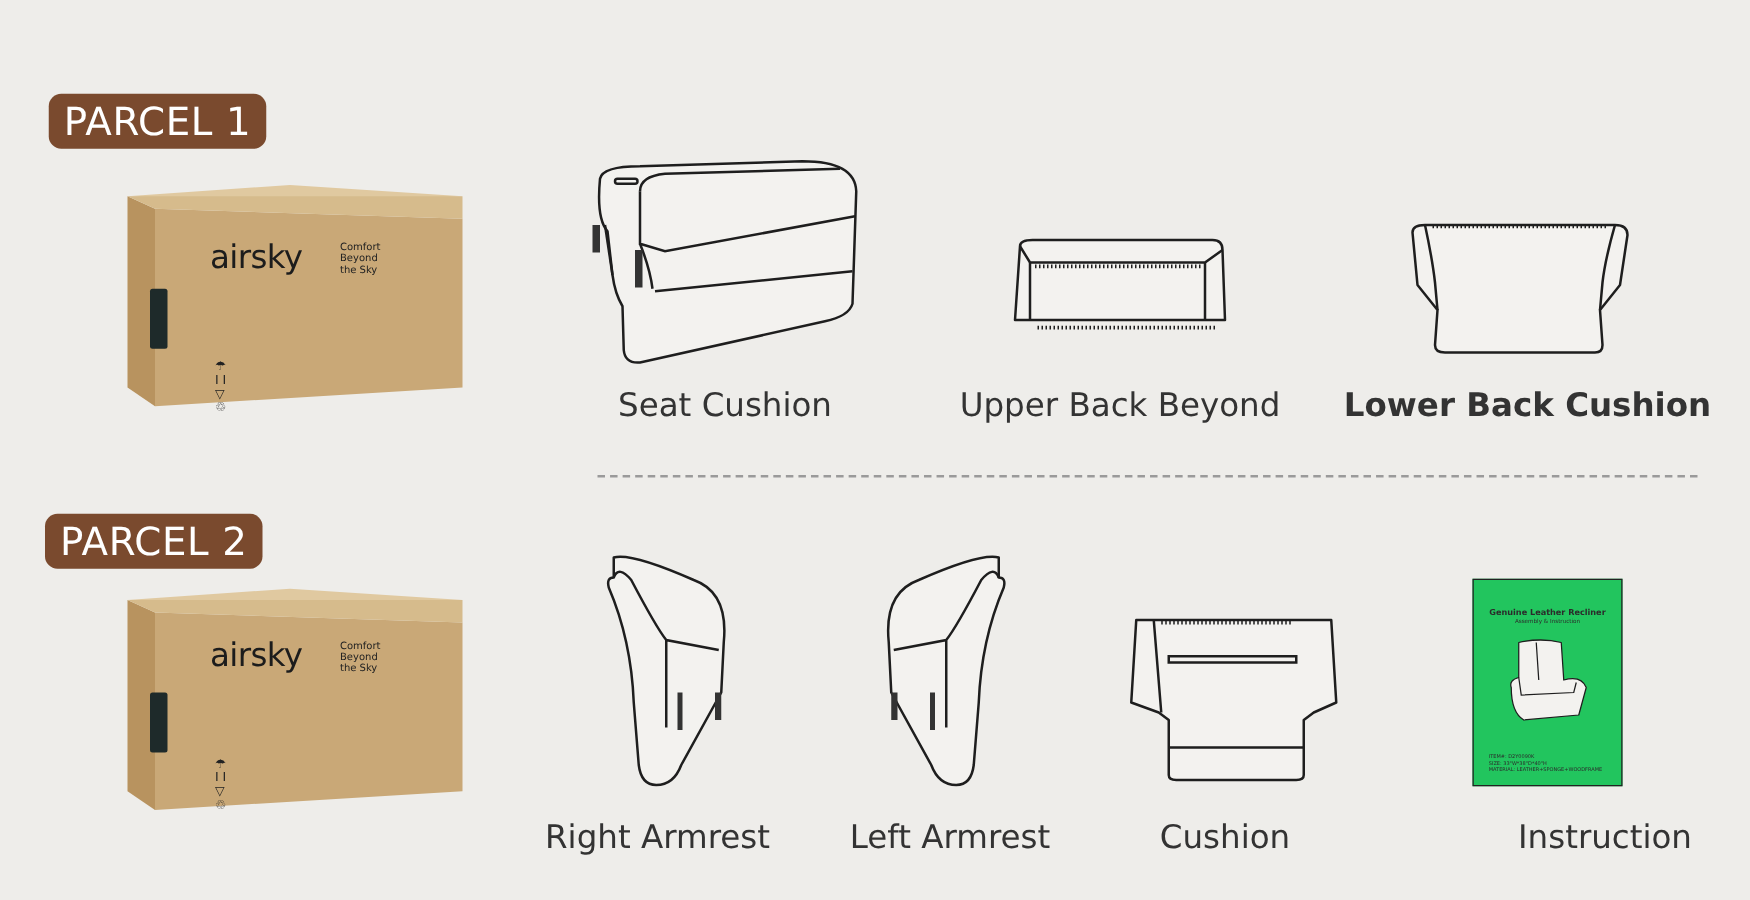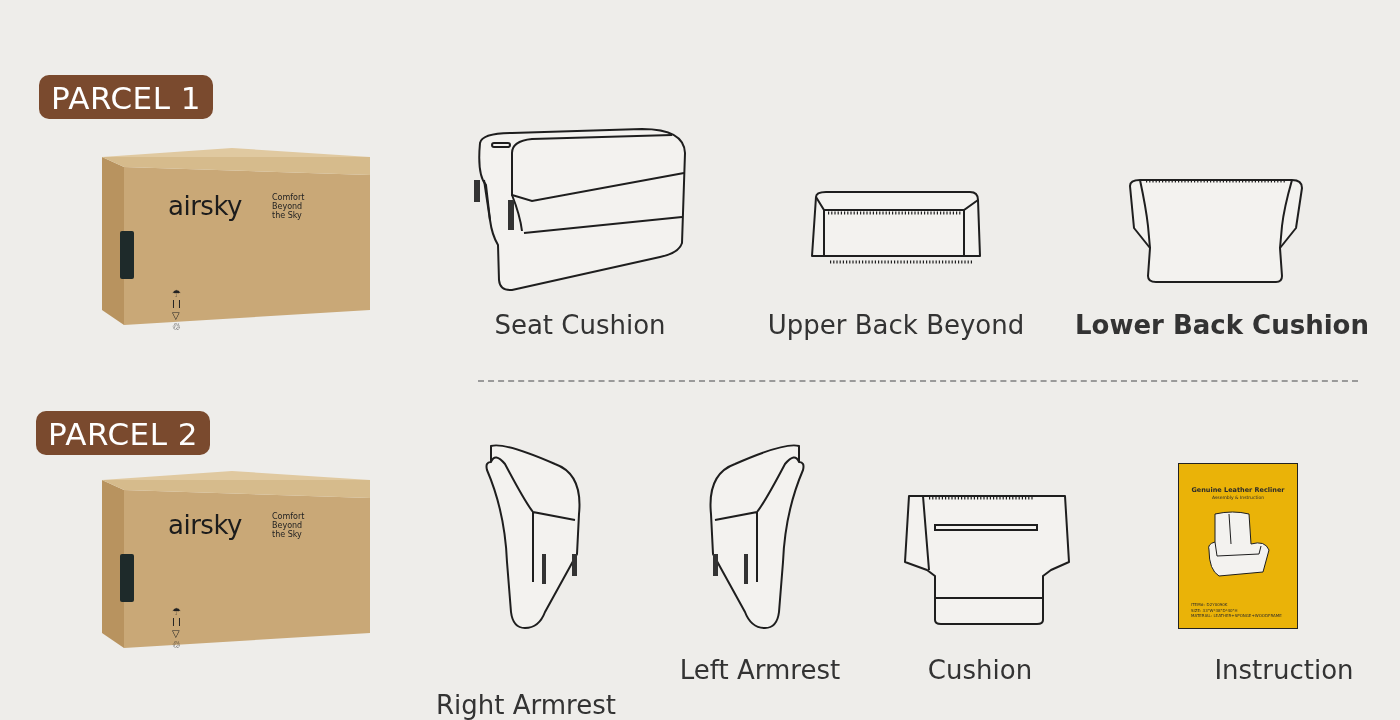--- a/index.html
+++ b/index.html
@@ -7,21 +7,21 @@
     font-family:"DejaVu Sans", sans-serif; color:#2b2b2b; }
   .badge { position:absolute; background:#7a4a2e; color:#fff; border-radius:10px;
     font-size:31px; line-height:46px; height:44px; padding:0 12px; letter-spacing:0.5px; }
   .box { position:absolute; }
   .label { position:absolute; font-size:26px; color:#333; white-space:nowrap; text-align:left; transform:translateX(-50%); }
   .divider { position:absolute; left:478px; top:380px; width:880px; border-top:2px dashed #9a9a9a; }
   svg { position:absolute; overflow:visible; }
   .ln { fill:#f3f2ef; stroke:#1e1e1e; stroke-width:2; stroke-linejoin:round; }
   .ln2 { fill:none; stroke:#1e1e1e; stroke-width:2; }
   .teeth { fill:none; stroke:#1e1e1e; stroke-width:3; stroke-dasharray:1.2 2; }
-  .man { position:absolute; left:1178px; top:463px; width:118px; height:164px; border:1.5px solid #222; background:#eab308; }
+  .man { position:absolute; left:1178px; top:463px; width:118px; height:164px; border:1.5px solid #222; background:#22c55e; }
   .man .t1 { position:absolute; top:22px; width:100%; text-align:center; font-size:6.5px; font-weight:bold; }
   .man .t2 { position:absolute; top:31px; width:100%; text-align:center; font-size:4.5px; }
   .man .t3 { position:absolute; left:12px; top:138px; font-size:4px; line-height:5.5px; }
 </style>
 </head>
 <body>
 
 <div class="badge" style="left:39px;top:75px;">PARCEL 1</div>
 
 <div class="box" style="left:102px;top:145px;">
@@ -113,16 +113,16 @@
     <path class="ln" d="M12,4 Q30,0 46,4 L48,34 Q62,30 66,40 L60,62 L16,66 Q6,60 6,40 Q4,34 12,32 Z" style="stroke-width:1"></path>
     <path class="ln2" d="M12,32 L14,46 L56,44 L58,36 M26,4 L28,34" style="stroke-width:1"></path>
   </svg>
   <div class="t3">
     <div>ITEM#: D2Y0090K</div>
     <div>SIZE: 33"W*38"D*40"H</div>
     <div>MATERIAL: LEATHER+SPONGE+WOODFRAME</div>
   </div>
 </div>
 
-<div class="label" style="left:526px;top:655px;margin-top:35px;">Right Armrest</div>
+<div class="label" style="left:526px;top:655px;">Right Armrest</div>
 <div class="label" style="left:760px;top:655px;">Left Armrest</div>
 <div class="label" style="left:980px;top:655px;">Cushion</div>
 <div class="label" style="left:1284px;top:655px;">Instruction</div>
 
 </body></html>

